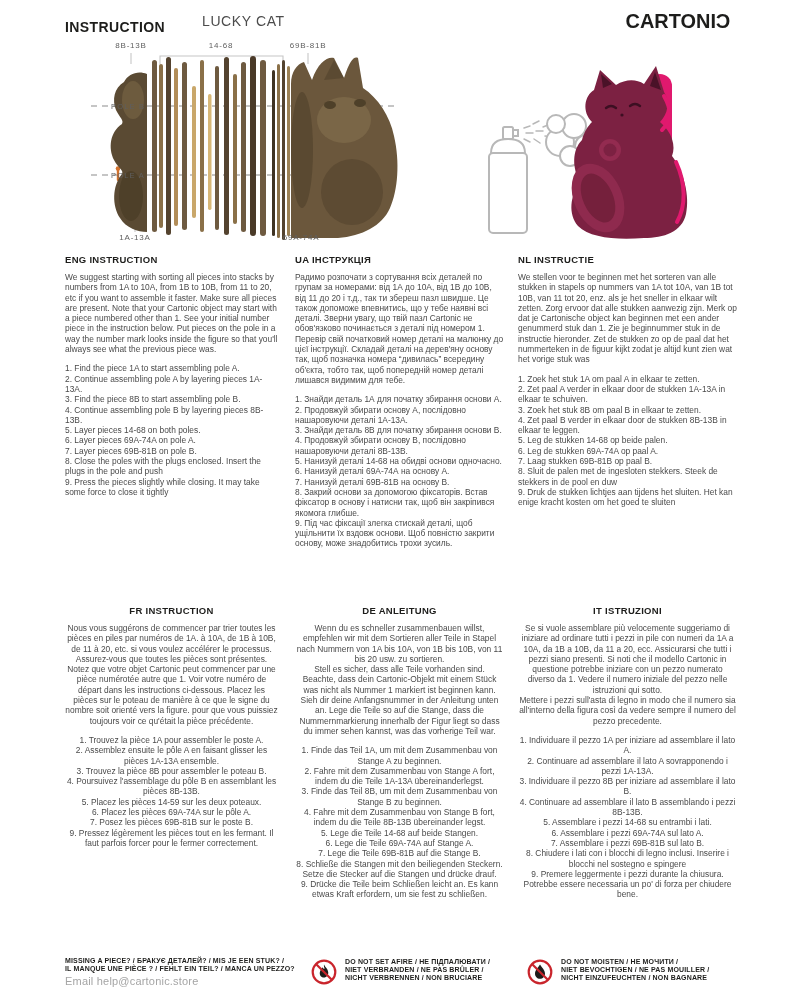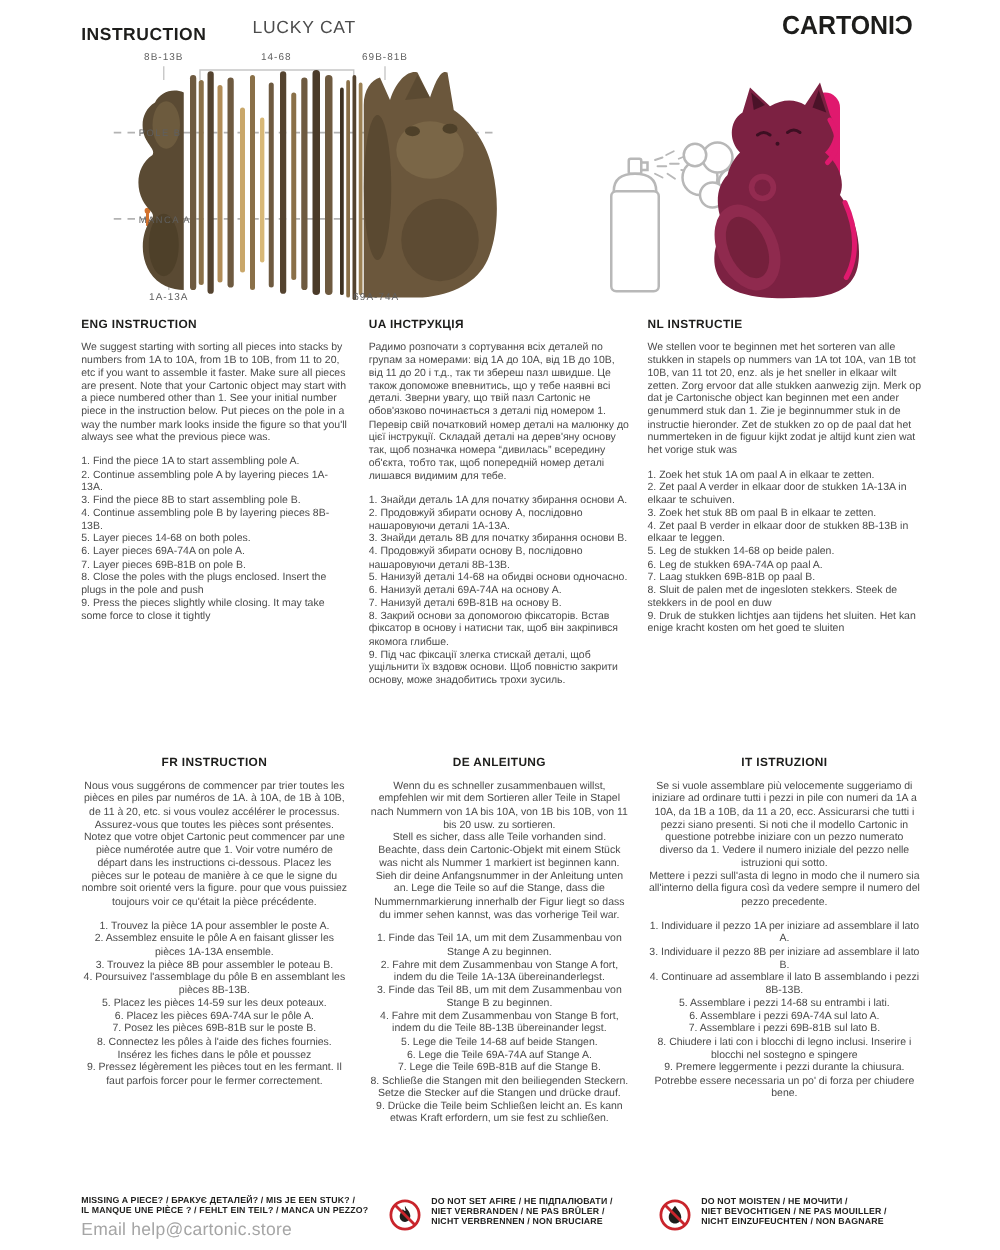--- a/index.html
+++ b/index.html
@@ -23,21 +23,21 @@
   .c3{left:518px;width:219px;}
   .r1{top:254px;}
   .r2{top:605px;text-align:center;}
   .sec-title{margin:0 0 7px 0;font-size:9.5px;font-weight:800;letter-spacing:.3px;color:#1d1d1b;}
   .sec-intro{margin:0;font-size:8.4px;line-height:10.3px;color:#4a4a4a;white-space:pre-line;}
   .steps{margin-top:9px;}
   .step{font-size:8.4px;line-height:10.3px;color:#4a4a4a;}
   
   .missing{position:absolute;left:65px;top:957px;}
   .f-bold{font-size:7px;font-weight:800;line-height:7.8px;letter-spacing:.15px;color:#1d1d1b;white-space:nowrap;}
-  .email{margin-top:2px;font-size:14px;color:#a5a5a5;letter-spacing:.2px;}
+  .email{margin-top:2px;font-size:11px;color:#a5a5a5;letter-spacing:.2px;}
   .warn{position:absolute;top:958px;display:flex;align-items:flex-start;gap:8px;}
   .warn-fire{left:311px;}
   .warn-water{left:527px;}
   .warn svg{flex:0 0 auto;margin-top:1px;}
 </style>
 </head>
 <body>
 
 <div class="page">
 
@@ -143,21 +143,21 @@
         <circle cx="622" cy="115" r="1.6" fill="#3c0f22"></circle>
       </g>
     </svg>
 
     <div class="dlabel" style="left:131px;top:41px">8B-13B</div>
     <div class="dlabel" style="left:221px;top:41px">14-68</div>
     <div class="dlabel" style="left:308px;top:41px">69B-81B</div>
     <div class="dlabel" style="left:135px;top:233px">1A-13A</div>
     <div class="dlabel" style="left:301px;top:233px">69A-74A</div>
     <div class="pole" style="left:64px;top:102px">POLE B</div>
-    <div class="pole" style="left:64px;top:171px">MANCA A</div>
+    <div class="pole" style="left:64px;top:171px">POLE A</div>
   </div>
 
   <section class="col c1 r1">
     <h2 class="sec-title">ENG INSTRUCTION</h2>
     <p class="sec-intro">We suggest starting with sorting all pieces into stacks by numbers from 1A to 10A, from 1B to 10B, from 11 to 20, etc if you want to assemble it faster. Make sure all pieces are present.  Note that your Cartonic object may start with a piece numbered other than 1. See your initial number piece in the instruction below.  Put pieces on the pole in a way the number mark looks inside the figure so that you'll always see what the previous piece was.</p>
     <div class="steps">
         <div class="step">1. Find the piece 1A to start assembling pole A.</div>
         <div class="step">2. Continue assembling pole A by layering pieces 1A-13A.</div>
         <div class="step">3. Find the piece 8B to start assembling pole B.</div>
         <div class="step">4. Continue assembling pole B by layering pieces 8B-13B.</div>
@@ -203,21 +203,20 @@
     <h2 class="sec-title">FR INSTRUCTION</h2>
     <p class="sec-intro">Nous vous suggérons de commencer par trier toutes les pièces en piles par numéros de 1A. à 10A, de 1B à 10B, de 11 à 20, etc. si vous voulez accélérer le processus. Assurez-vous que toutes les pièces sont présentes.  Notez que votre objet Cartonic peut commencer par une pièce numérotée autre que 1. Voir votre numéro de départ dans les instructions ci-dessous.  Placez les pièces sur le poteau de manière à ce que le signe du nombre soit orienté vers la figure. pour que vous puissiez toujours voir ce qu'était la pièce précédente.</p>
     <div class="steps">
         <div class="step">1. Trouvez la pièce 1A pour assembler le poste A.</div>
         <div class="step">2. Assemblez ensuite le pôle A en faisant glisser les pièces 1A-13A ensemble.</div>
         <div class="step">3. Trouvez la pièce 8B pour assembler le poteau B.</div>
         <div class="step">4. Poursuivez l'assemblage du pôle B en assemblant les pièces 8B-13B.</div>
         <div class="step">5. Placez les pièces 14-59 sur les deux poteaux.</div>
         <div class="step">6. Placez les pièces 69A-74A sur le pôle A.</div>
         <div class="step">7. Posez les pièces 69B-81B sur le poste B.</div>
-        <div class="step">8. Connectez les pôles à l'aide des fiches fournies. Insérez les fiches dans le pôle et poussez</div>
         <div class="step">9. Pressez légèrement les pièces tout en les fermant. Il faut parfois forcer pour le fermer correctement.</div>
       </div>
   </section>
   <section class="col c2 r2">
     <h2 class="sec-title">DE ANLEITUNG</h2>
     <p class="sec-intro">Wenn du es schneller zusammenbauen willst, empfehlen wir mit dem Sortieren aller Teile in Stapel nach Nummern von 1A bis 10A, von 1B bis 10B, von 11 bis 20 usw. zu sortieren.
 Stell es sicher, dass alle Teile vorhanden sind.
 Beachte, dass dein Cartonic-Objekt mit einem Stück was nicht als Nummer 1 markiert ist beginnen kann. Sieh dir deine Anfangsnummer in der Anleitung unten an. Lege die Teile so auf die Stange, dass die Nummernmarkierung innerhalb der Figur liegt so dass du immer sehen kannst, was das vorherige Teil war.</p>
     <div class="steps">
         <div class="step">1. Finde das Teil 1A, um mit dem Zusammenbau von Stange A zu beginnen.</div>
@@ -230,20 +229,21 @@
         <div class="step">8. Schließe die Stangen mit den beiliegenden Steckern. Setze die Stecker auf die Stangen und drücke drauf.</div>
         <div class="step">9. Drücke die Teile beim Schließen leicht an. Es kann etwas Kraft erfordern, um sie fest zu schließen.</div>
       </div>
   </section>
   <section class="col c3 r2">
     <h2 class="sec-title">IT ISTRUZIONI</h2>
     <p class="sec-intro">Se si vuole assemblare più velocemente suggeriamo di iniziare ad ordinare tutti i pezzi in pile con numeri da 1A a 10A, da 1B a 10B, da 11 a 20, ecc. Assicurarsi che tutti i pezzi siano presenti. Si noti che il modello Cartonic in questione potrebbe iniziare con un pezzo numerato diverso da 1. Vedere il numero iniziale del pezzo nelle istruzioni qui sotto.
 Mettere i pezzi sull'asta di legno in modo che il numero sia all'interno della figura così da vedere sempre il numero del pezzo precedente.</p>
     <div class="steps">
         <div class="step">1. Individuare il pezzo 1A per iniziare ad assemblare il lato A.</div>
+        <div class="step">2. Continuare ad assemblare il lato A sovrapponendo i pezzi 1A-13A.</div>
         <div class="step">3. Individuare il pezzo 8B per iniziare ad assemblare il lato B.</div>
         <div class="step">4. Continuare ad assemblare il lato B assemblando i pezzi 8B-13B.</div>
         <div class="step">5. Assemblare i pezzi 14-68 su entrambi i lati.</div>
         <div class="step">6. Assemblare i pezzi 69A-74A sul lato A.</div>
         <div class="step">7. Assemblare i pezzi 69B-81B sul lato B.</div>
         <div class="step">8. Chiudere i lati con i blocchi di legno inclusi. Inserire i blocchi nel sostegno e spingere</div>
         <div class="step">9. Premere leggermente i pezzi durante la chiusura. Potrebbe essere necessaria un po' di forza per chiudere bene.</div>
       </div>
   </section>
 

